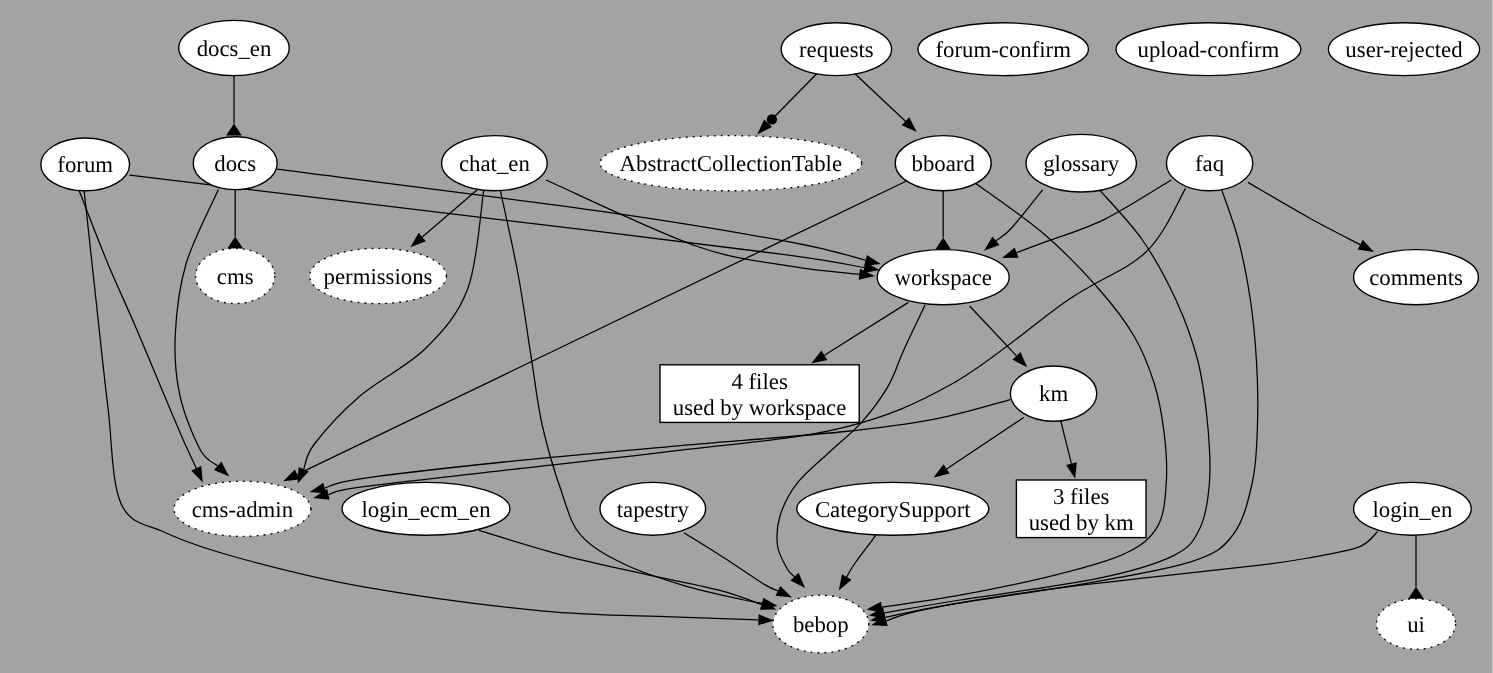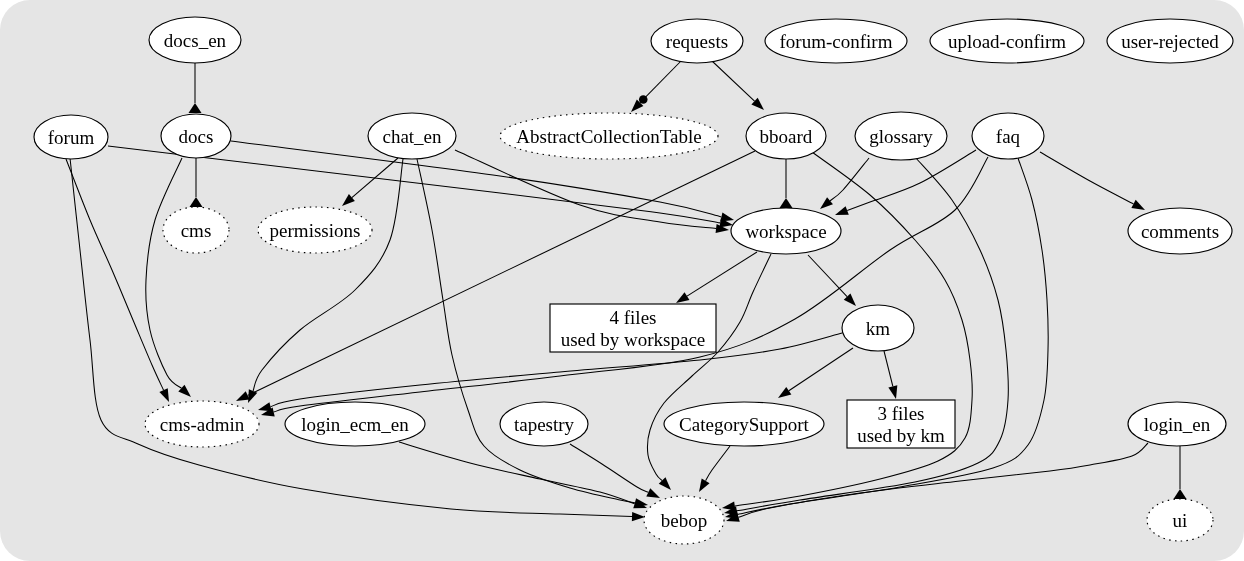--- a/index.html
+++ b/index.html
@@ -1,16 +1,16 @@
 <!DOCTYPE html>
 <html><head>
 <meta charset="utf-8">
 <style>
   html,body{margin:0;padding:0;background:#ffffff;}
-  .graph-canvas{position:relative;width:1244px;height:561px;background:#e5e5e5;overflow:hidden;border-radius:30px;}
+  .graph-canvas{position:relative;width:1244px;height:561px;background:#a3a3a3;overflow:hidden;}
   svg{display:block;}
   text{font-family:"Liberation Serif","DejaVu Serif",serif;fill:#000000;}
 </style>
 </head>
 <body>
 
 <div class="graph-canvas" id="canvas-root">
     <svg width="1244" height="561" viewBox="0 0 1244 561">
       <g>
         <path d="M195,63 L195,103" fill="none" stroke="#000000" stroke-width="1.05"></path>

